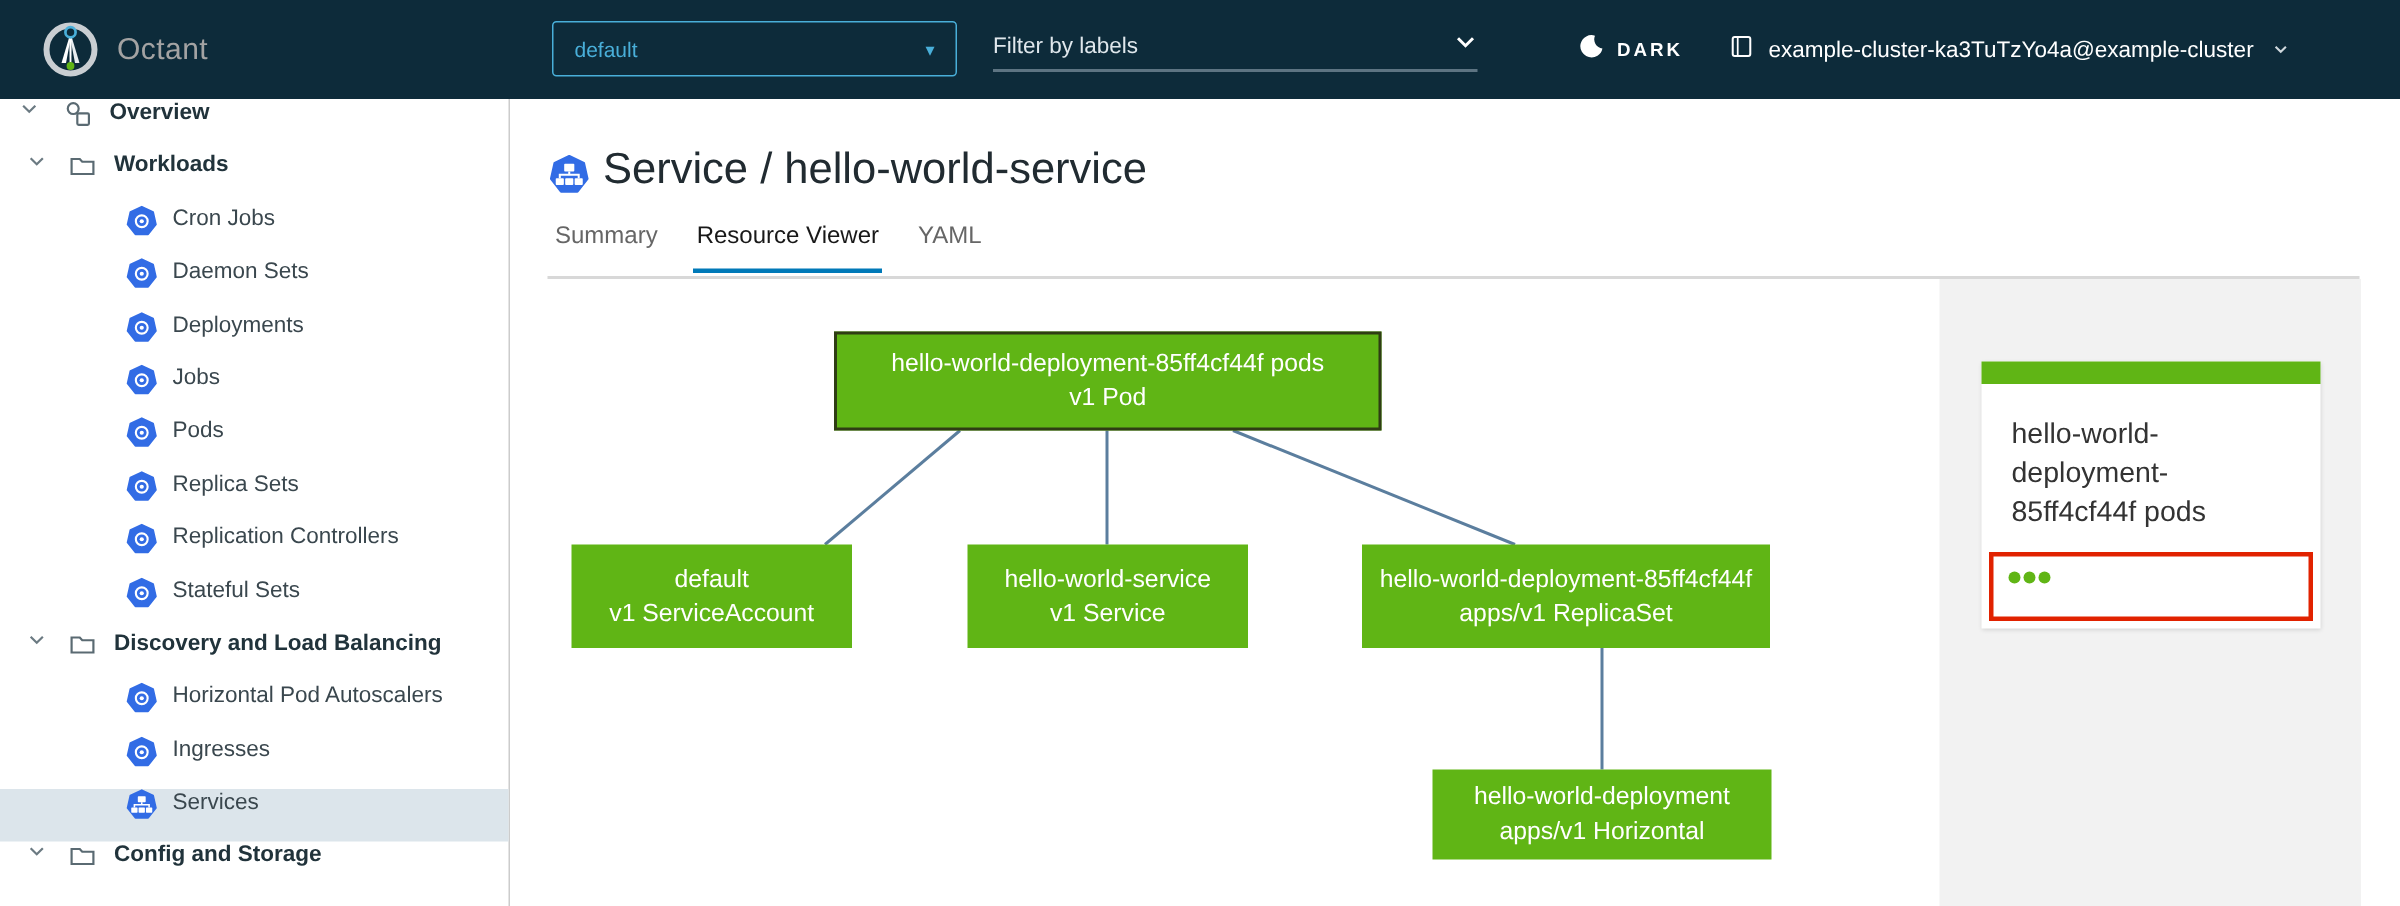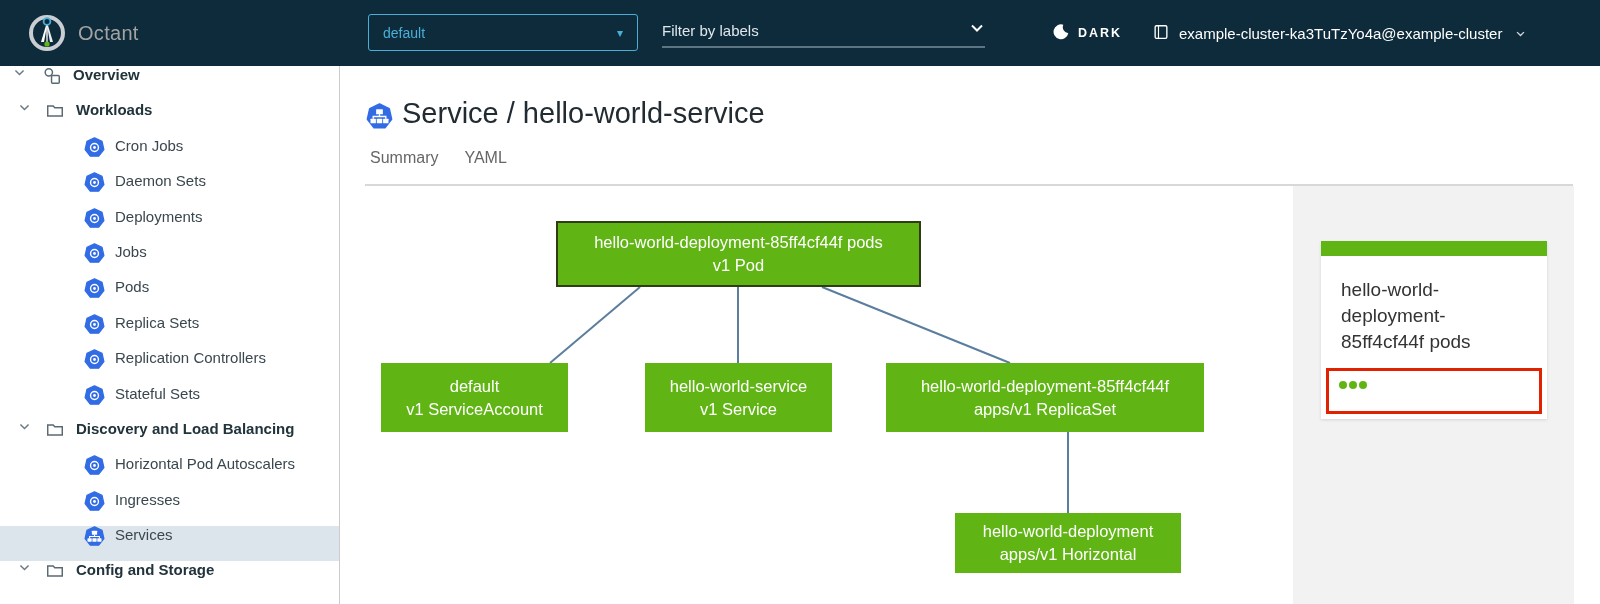--- a/index.html
+++ b/index.html
@@ -54,21 +54,21 @@
 
   
   .edges { position:absolute; left:0; top:0; width:1600px; height:604px; z-index:1; pointer-events:none; }
   .gnode { position:absolute; background:#60b515; color:#ffffff; display:flex; flex-direction:column;
            justify-content:center; align-items:center; text-align:center; font-size:16.5px;
            line-height:23px; z-index:2; cursor:pointer; }
   .gnode.selected { border:2px solid #2f3d14; }
   .n-pod { left:556px; top:221px; width:365px; height:66px; }
   .n-sa  { left:381px; top:363px; width:187px; height:69px; }
   .n-svc { left:645px; top:363px; width:187px; height:69px; }
-  .n-rs  { left:886px; top:363px; width:318px; height:69px; }
+  .n-rs  { left:908px; top:363px; width:272px; height:69px; }
   .n-dep { left:955px; top:513px; width:226px; height:60px; }
 
   
   .panel { position:absolute; left:1293px; top:186px; width:281px; height:418px; background:#f2f2f2; z-index:2; }
   .card { position:absolute; left:28px; top:55px; width:226px; background:#ffffff;
           box-shadow:0 1px 3px rgba(0,0,0,0.12); }
   .card-bar { height:15px; background:#60b515; }
   .card-title { padding:21px 20px 13px 20px; font-size:19px; line-height:26px; color:#333333; overflow-wrap:break-word; }
   .alert-box { margin:0 5px 5px 5px; border:3px solid #e12200; height:46px; padding:10px 10px; display:flex; align-items:flex-start; }
   .dot { width:8px; height:8px; border-radius:50%; background:#60b515; margin-right:2px; display:inline-block; }
@@ -296,20 +296,21 @@
       <path d="M12 10v2 M6.4 14v-2h11.2v2" stroke="#fff" stroke-width="1.2" fill="none"></path>
       <rect x="4" y="14" width="4.8" height="4" rx="0.5" fill="#fff"></rect>
       <rect x="9.6" y="14" width="4.8" height="4" rx="0.5" fill="#fff"></rect>
       <rect x="15.2" y="14" width="4.8" height="4" rx="0.5" fill="#fff"></rect>
     </svg>
   </span>
   <h1 class="page-title">Service / hello-world-service</h1>
 
   <div class="tabs">
     <div class="tab">Summary</div>
+    <div class="tab active">Resource Viewer</div>
     <div class="tab">YAML</div>
   </div>
   <div class="divider"></div>
 
   <svg class="edges">
     <line x1="640" y1="287" x2="550" y2="363" stroke="#5b7e9e" stroke-width="2"></line>
     <line x1="738" y1="287" x2="738" y2="363" stroke="#5b7e9e" stroke-width="2"></line>
     <line x1="822" y1="287" x2="1010" y2="363" stroke="#5b7e9e" stroke-width="2"></line>
     <line x1="1068" y1="432" x2="1068" y2="513" stroke="#5b7e9e" stroke-width="2"></line>
   </svg>

